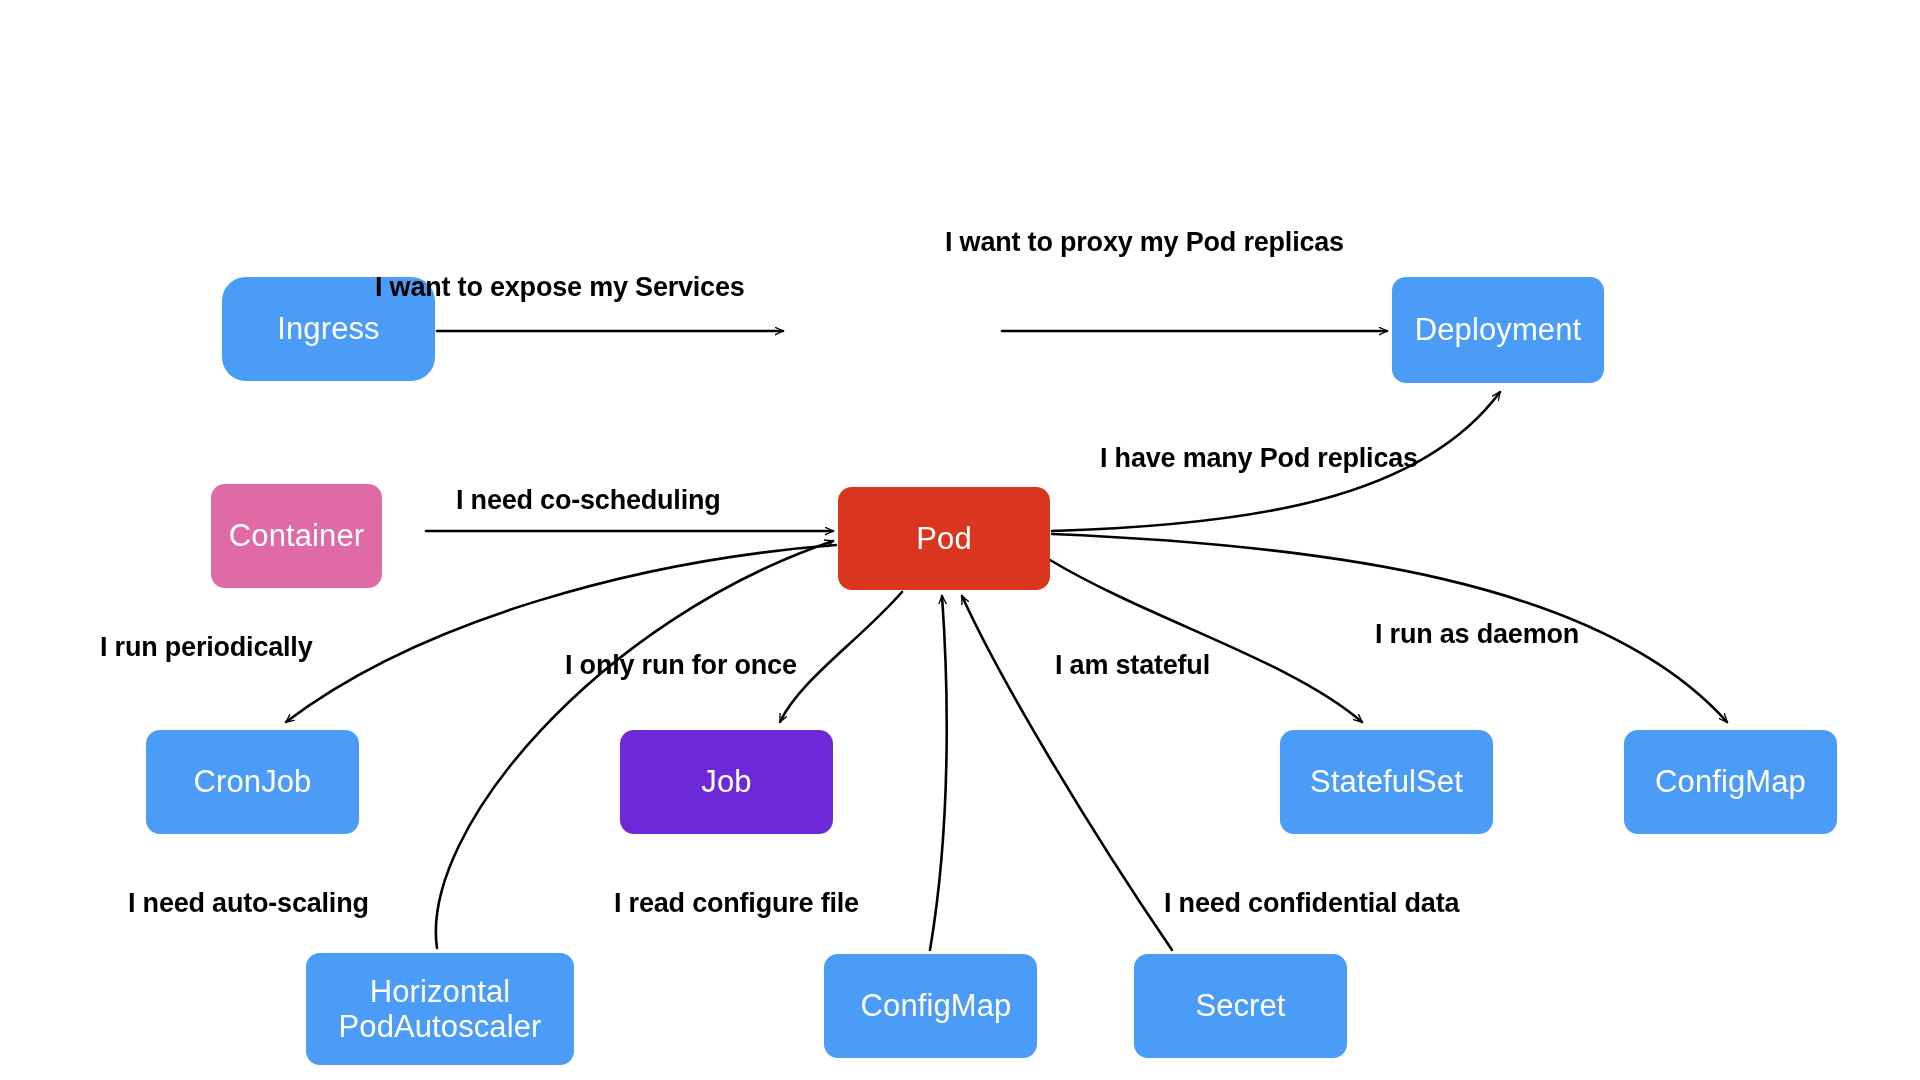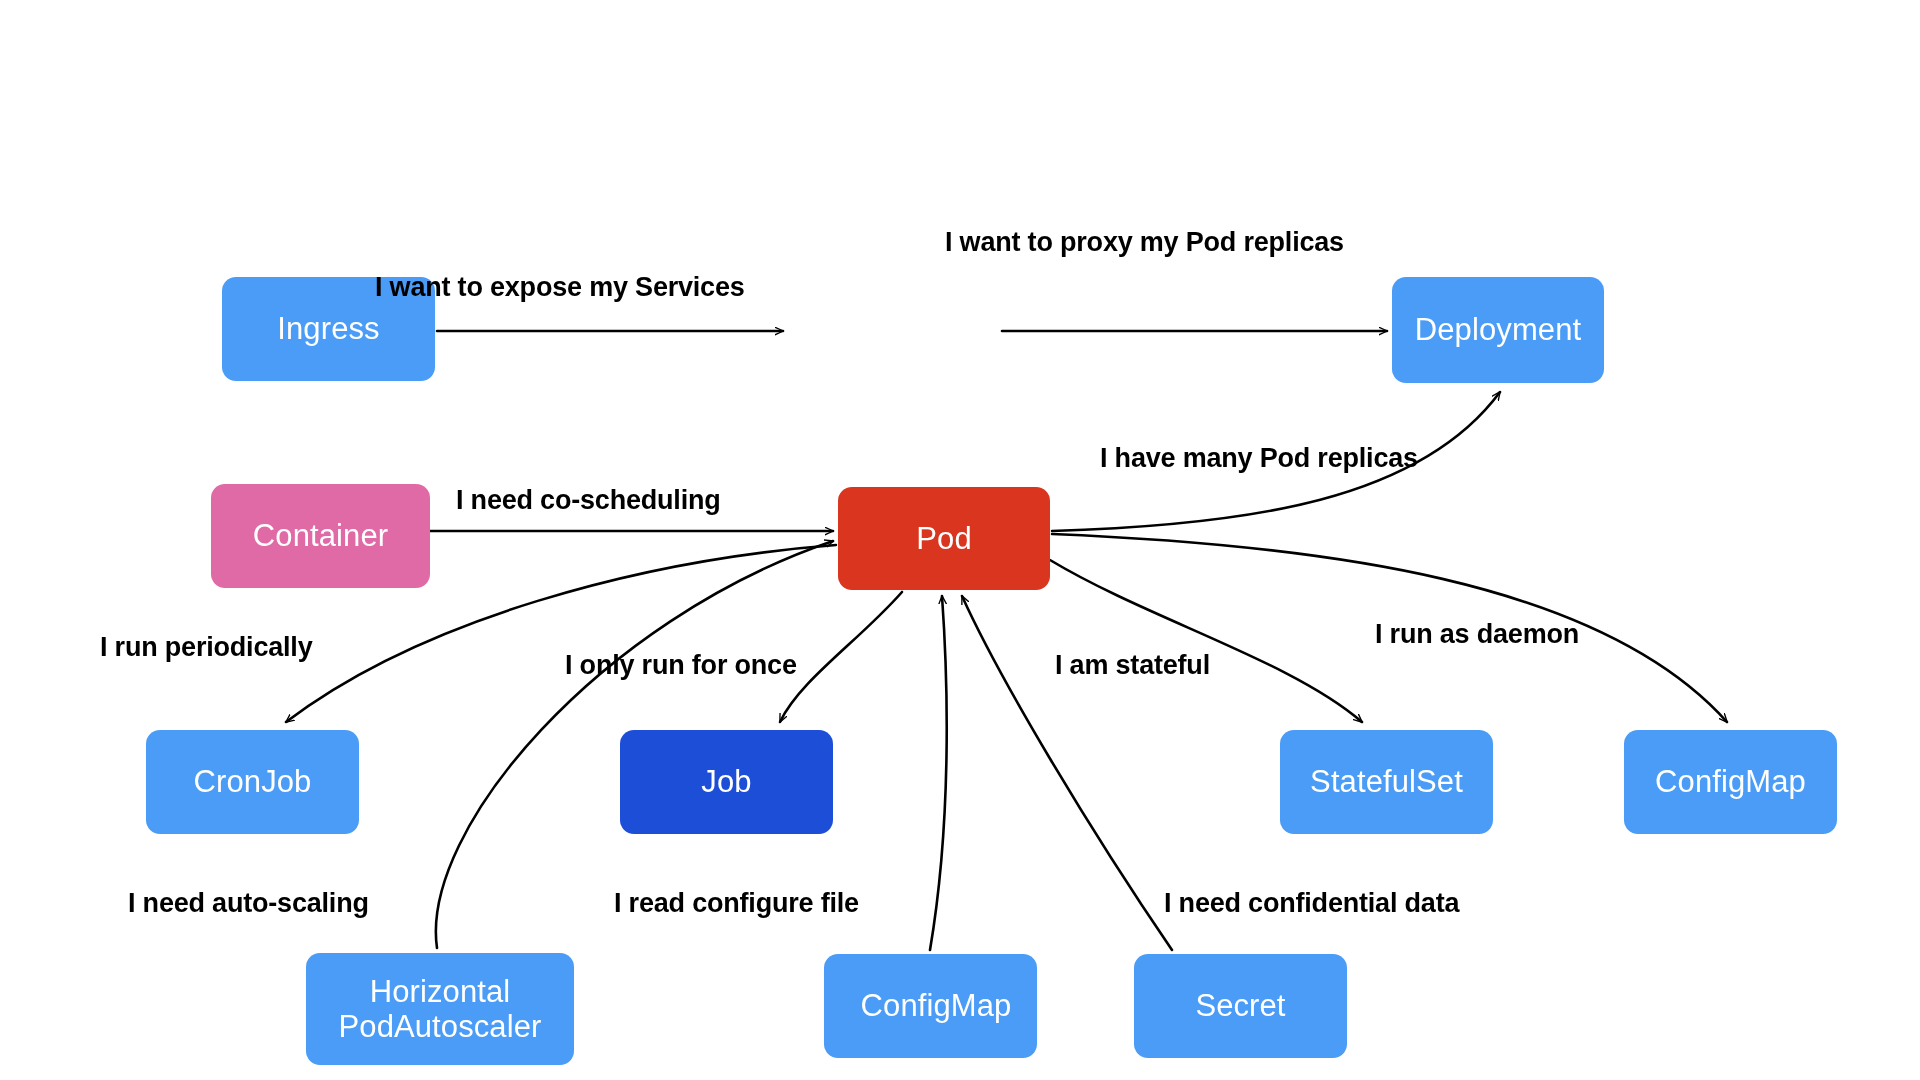--- a/index.html
+++ b/index.html
@@ -85,42 +85,42 @@
       <path d="M 836 545 C 640 560, 420 620, 286 722" marker-end="url(#arrow)"></path>
 
       <path d="M 437 948 C 420 830, 600 620, 833 541" marker-end="url(#arrow)"></path>
 
       <path d="M 930 950 C 952 820, 948 680, 942 596" marker-end="url(#arrow)"></path>
 
       <path d="M 1172 950 C 1090 830, 1000 680, 962 596" marker-end="url(#arrow)"></path>
     </g>
   </svg>
 
-  <div class="node" style="left:222px; top:277px; width:213px; height:104px; background:#4a9cf6;">
+  <div class="node" style="left:222px; top:277px; width:213px; height:104px; background:#4a9cf6;border-radius:24px;">
     <span>Ingress</span>
   </div>
 
 
   <div class="node" style="left:1392px; top:277px; width:212px; height:106px; background:#4a9cf6;">
     <span>Deployment</span>
   </div>
 
-  <div class="node" style="left:211px; top:484px; width:219px; height:104px; background:#e06aa6;">
+  <div class="node" style="left:211px; top:484px; width:171px; height:104px; background:#e06aa6;">
     <span>Container</span>
   </div>
 
   <div class="node" style="left:838px; top:487px; width:212px; height:103px; background:#d9351f;">
     <span>Pod</span>
   </div>
 
   <div class="node" style="left:146px; top:730px; width:213px; height:104px; background:#4a9cf6;">
     <span>CronJob</span>
   </div>
 
-  <div class="node" style="left:620px; top:730px; width:213px; height:104px; background:#1d4ed8;">
+  <div class="node" style="left:620px; top:730px; width:213px; height:104px; background:#6d28d9;">
     <span>Job</span>
   </div>
 
   <div class="node" style="left:1280px; top:730px; width:213px; height:104px; background:#4a9cf6;">
     <span>StatefulSet</span>
   </div>
 
   <div class="node" style="left:1624px; top:730px; width:213px; height:104px; background:#4a9cf6;">
     <span>ConfigMap</span>
   </div>

